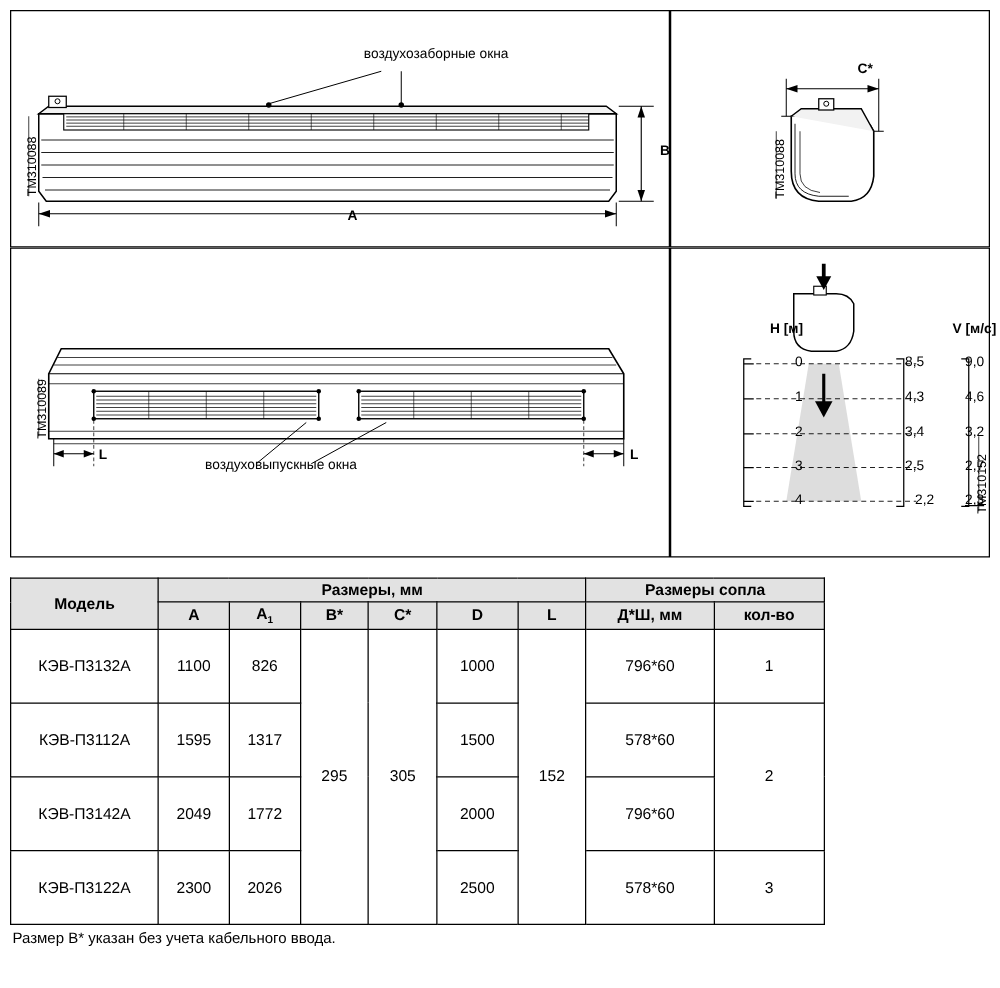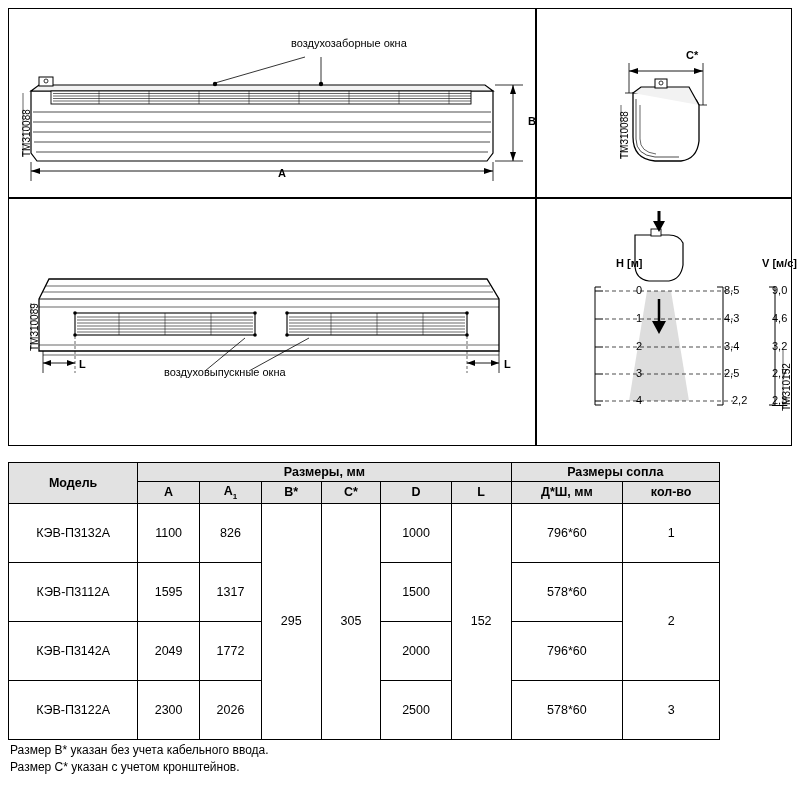--- a/index.html
+++ b/index.html
@@ -50,21 +50,21 @@
     transform: rotate(-90deg);
     transform-origin: left top;
     color: #000;
   }
 
   
   #spec-table {
     position: absolute;
     left: 8px;
     top: 462px;
-    width: 712px;
+    width: 652px;
     border-collapse: collapse;
     font-size: 12.5px;
   }
   #spec-table th, #spec-table td {
     border: 1px solid #000;
     text-align: center;
     vertical-align: middle;
     padding: 2px 3px;
   }
   #spec-table thead th {
@@ -366,16 +366,15 @@
         <td>2026</td>
         <td>2500</td>
         <td>578*60</td>
         <td>3</td>
       </tr>
     </tbody>
   </table>
 
   <div class="notes">
     <div>Размер B* указан без учета кабельного ввода.</div>
-    <div>Размер C* указан с учетом кронштейнов.</div>
   </div>
 
 </div>
 
 </body></html>

